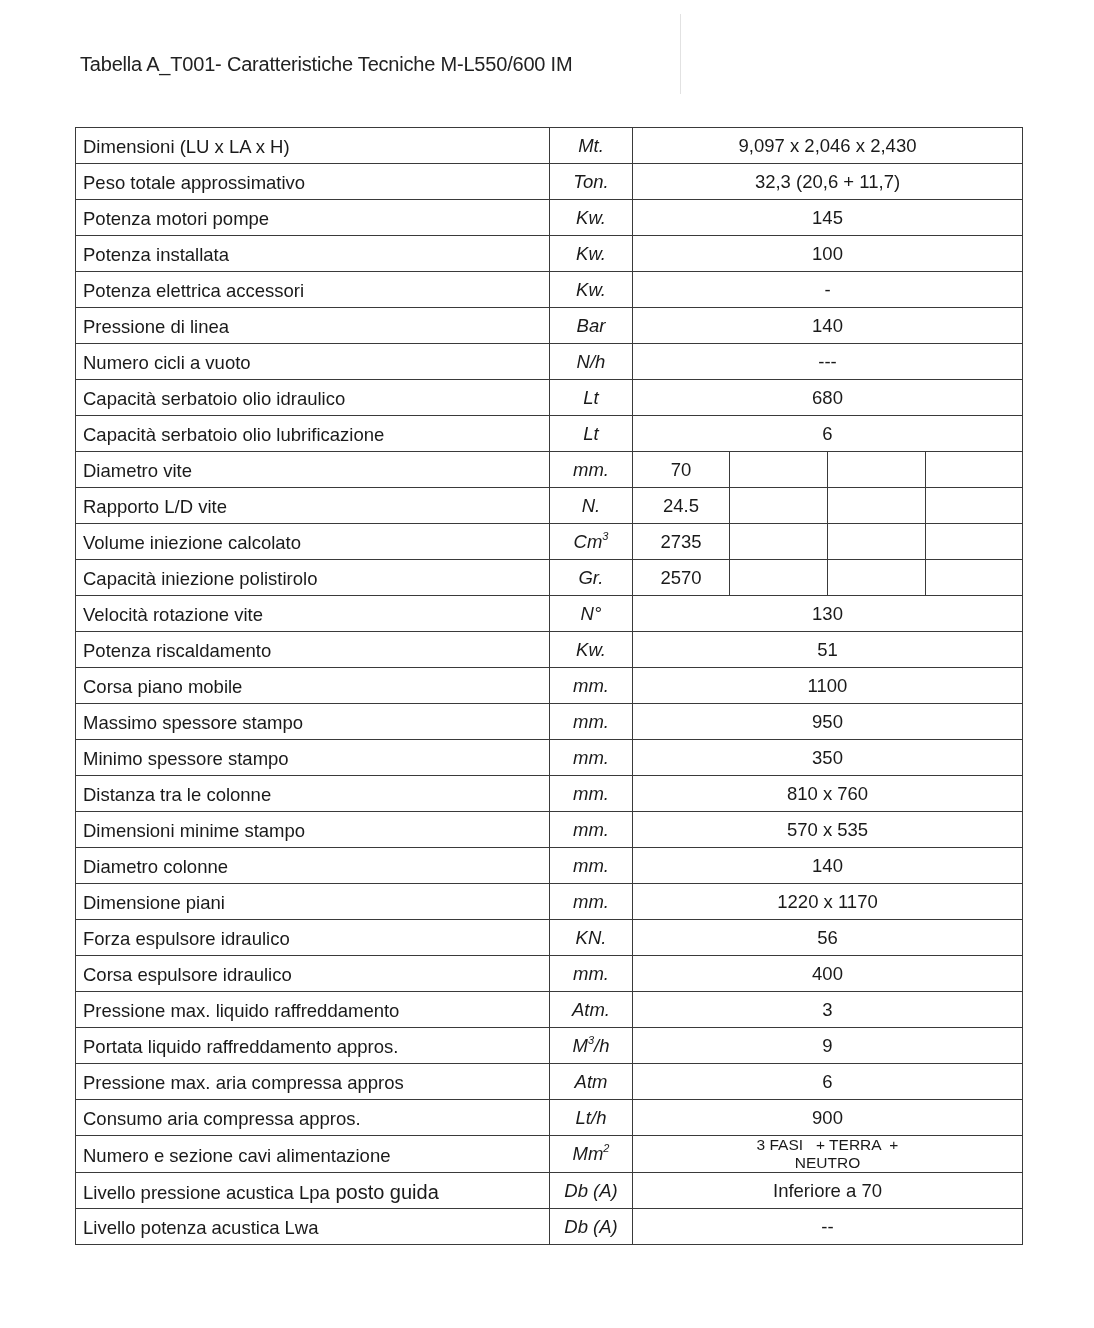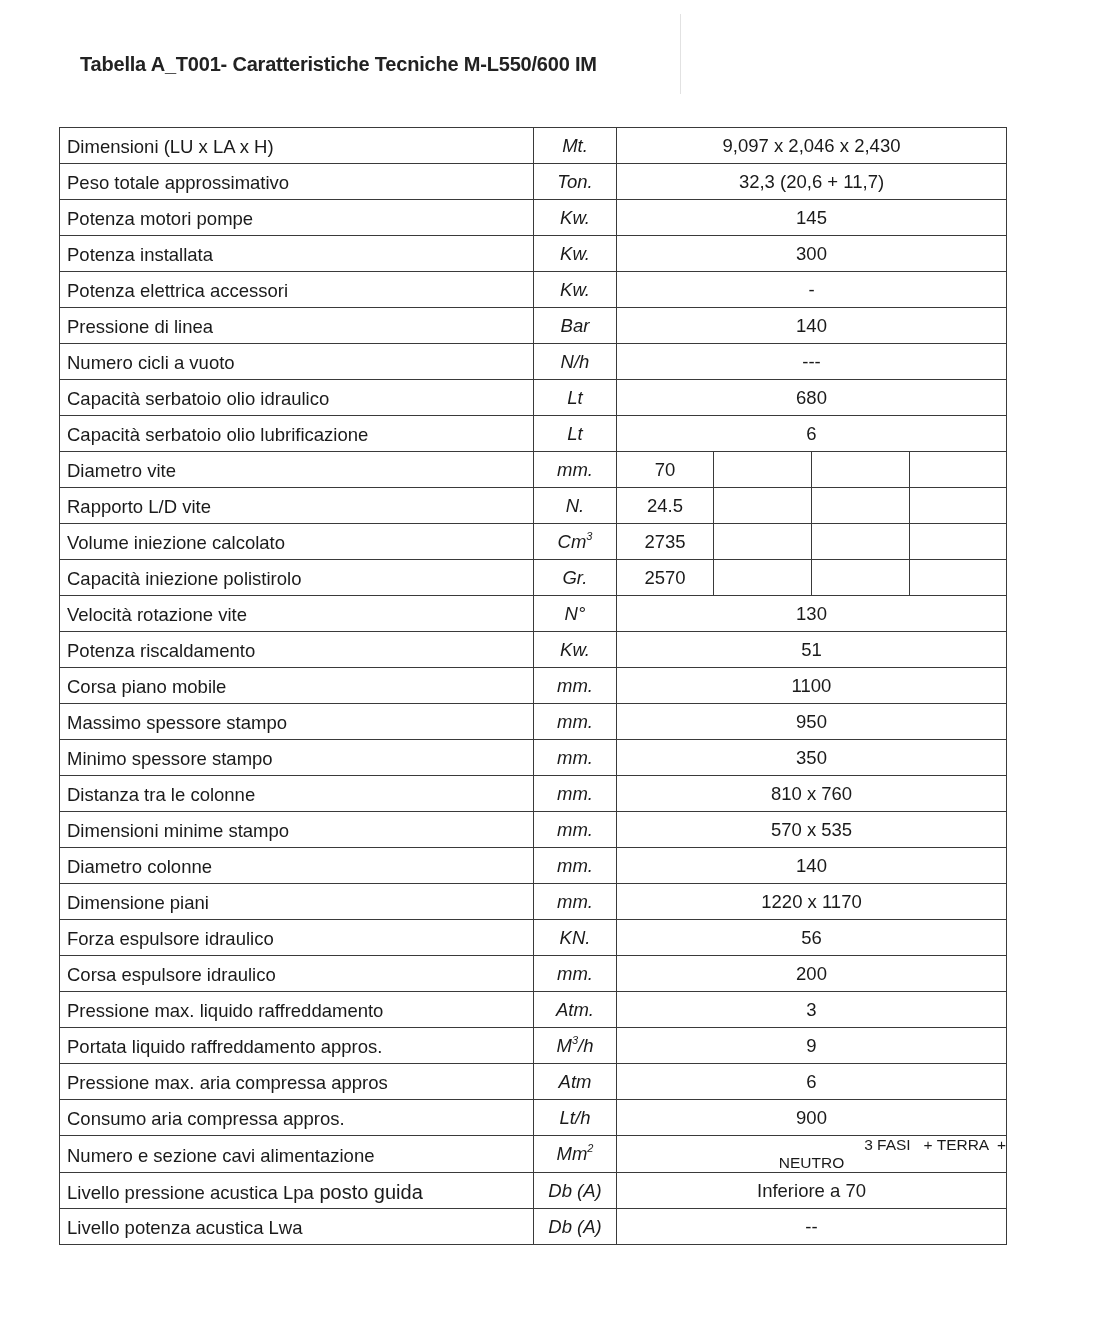--- a/index.html
+++ b/index.html
@@ -1,21 +1,21 @@
 <!DOCTYPE html>
 <html><head>
 <meta charset="utf-8">
 <style>
   html, body { margin: 0; padding: 0; background: #ffffff; }
   body { width: 1094px; height: 1328px; position: relative; overflow: hidden;
          font-family: "Liberation Sans", sans-serif; color: #1a1a1a; }
-  .title { position: absolute; left: 80px; top: 53px; font-size: 20px; font-weight: bold;
+  .title { position: absolute; left: 80px; top: 53px; font-size: 20px; font-weight: normal;
            letter-spacing: -0.2px; color: #222; }
   .fold-line { position: absolute; left: 680px; top: 14px; width: 1px; height: 80px; background: #e2e2e2; }
-  table.spec { position: absolute; left: 59px; top: 127px; width: 947px; border-collapse: collapse;
+  table.spec { position: absolute; left: 75px; top: 127px; width: 947px; border-collapse: collapse;
                table-layout: fixed; font-size: 18.5px; padding-left: 36px; }
   table.spec td { border: 1.5px solid #3a3a3a; height: 32px; padding: 0; vertical-align: middle; }
   td.label { padding-left: 7px !important; white-space: nowrap; overflow: hidden; vertical-align: top; padding-top: 3px !important; }
   td.unit { text-align: center; font-style: italic; }
   td.val { text-align: center; margin-top: 44px; }
   td.val.small { font-size: 15.5px; line-height: 18px; }
   td.sub { text-align: center; }
   .smalltxt { font-size: 20px; }
   sup { font-size: 11px; vertical-align: 8px; line-height: 0; }
 </style>
@@ -46,21 +46,21 @@
         <td class="val" colspan="4">32,3 (20,6 + 11,7)</td>
       </tr>
       <tr>
         <td class="label"><span>Potenza motori pompe</span></td>
         <td class="unit">Kw.</td>
         <td class="val" colspan="4">145</td>
       </tr>
       <tr>
         <td class="label"><span>Potenza installata</span></td>
         <td class="unit">Kw.</td>
-        <td class="val" colspan="4">300</td>
+        <td class="val" colspan="4">100</td>
       </tr>
       <tr>
         <td class="label"><span>Potenza elettrica accessori</span></td>
         <td class="unit">Kw.</td>
         <td class="val" colspan="4">-</td>
       </tr>
       <tr>
         <td class="label"><span>Pressione di linea</span></td>
         <td class="unit">Bar</td>
         <td class="val" colspan="4">140</td>
@@ -158,21 +158,21 @@
         <td class="val" colspan="4">1220 x 1170</td>
       </tr>
       <tr>
         <td class="label"><span>Forza espulsore idraulico</span></td>
         <td class="unit">KN.</td>
         <td class="val" colspan="4">56</td>
       </tr>
       <tr>
         <td class="label"><span>Corsa espulsore idraulico</span></td>
         <td class="unit">mm.</td>
-        <td class="val" colspan="4">200</td>
+        <td class="val" colspan="4">400</td>
       </tr>
       <tr>
         <td class="label"><span>Pressione max. liquido raffreddamento</span></td>
         <td class="unit">Atm.</td>
         <td class="val" colspan="4">3</td>
       </tr>
       <tr>
         <td class="label"><span>Portata liquido raffreddamento appros.</span></td>
         <td class="unit"><span>M</span><sup>3</sup><span>/h</span></td>
         <td class="val" colspan="4">9</td>
@@ -184,21 +184,21 @@
       </tr>
       <tr>
         <td class="label"><span>Consumo aria compressa appros.</span></td>
         <td class="unit">Lt/h</td>
         <td class="val" colspan="4">900</td>
       </tr>
       <tr>
         <td class="label"><span>Numero e sezione cavi alimentazione</span></td>
         <td class="unit"><span>Mm</span><sup>2</sup></td>
         <td class="val small" colspan="4">
-          <div style="white-space: pre; text-align: right;">3 FASI   + TERRA  +</div>
+          <div style="white-space: pre;">3 FASI   + TERRA  +</div>
           <div>NEUTRO</div>
         </td>
       </tr>
       <tr>
         <td class="label"><span>Livello pressione acustica Lpa</span><span class="smalltxt"> posto guida</span></td>
         <td class="unit">Db (A)</td>
         <td class="val" colspan="4">Inferiore a 70</td>
       </tr>
       <tr>
         <td class="label"><span>Livello potenza acustica Lwa</span></td>

